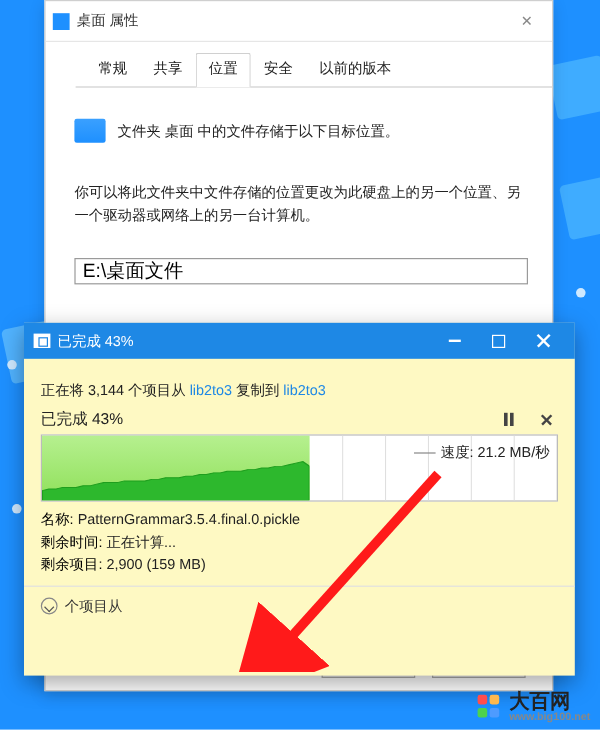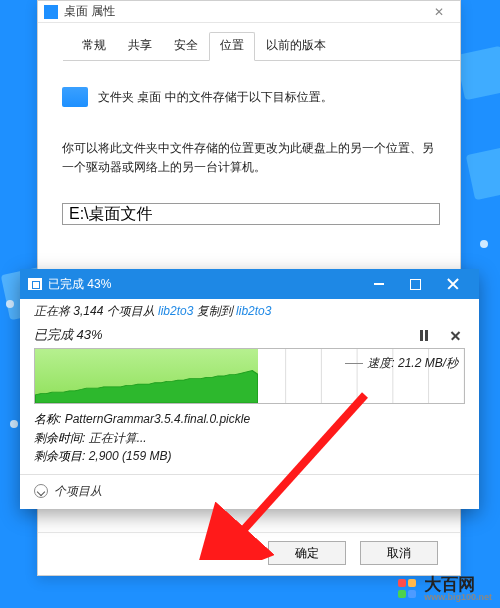--- a/index.html
+++ b/index.html
@@ -6,54 +6,54 @@
   body { margin:0; width:500px; height:608px; background:#1e90ff; overflow:hidden; position:relative; }
   .bg-shapes { position:absolute; inset:0; }
   .sq { position:absolute; width:46px; height:46px; background:#4db8ff; border-radius:4px; transform:rotate(-12deg); opacity:.7; }
   .sq.a { left:460px; top:50px; }
   .sq.b { left:470px; top:150px; }
   .sq.c { left:5px; top:270px; background:#66c2ff; }
   .dot { position:absolute; width:8px; height:8px; background:#cfe9ff; border-radius:50%; }
   .dot.a { left:6px; top:300px; } .dot.b { left:10px; top:420px; } .dot.c { left:480px; top:240px; }
 
   .win1 { position:absolute; left:37px; top:0; width:424px; height:576px; background:#fff; border:1px solid #cfcfcf; box-shadow:0 4px 12px rgba(0,0,0,.15); font-size:12px; color:#222; }
-  .w1-title { display:flex; align-items:center; height:22px; padding:0 6px; border-bottom:1px solid #e6e6e6; }
+  .w1-title { display:flex; align-items:center; height:34px; padding:0 6px; border-bottom:1px solid #e6e6e6; }
   .w1-icon { width:14px; height:14px; background:#1e90ff; margin-right:6px; }
   .w1-title-text { flex:1; color:#333; }
   .w1-close { width:30px; text-align:center; color:#888; cursor:default; }
 
   .tabs { display:flex; padding:8px 8px 0 8px; border-bottom:1px solid #d0d0d0;margin-left:25px; }
   .tab { padding:4px 10px 6px; border:1px solid transparent; color:#222; cursor:default; position:relative; top:1px; }
   .tab.active { border:1px solid #d0d0d0; border-bottom:1px solid #fff; background:#fff; border-radius:2px 2px 0 0; }
 
   .w1-body { padding:16px 20px 0 24px; color:#222; }
   .line1 { display:flex; align-items:center; margin:10px 0 32px 0; }
   .folder-ic { width:26px; height:20px; background:linear-gradient(#3aa0ff,#1e90ff); margin-right:10px; border-radius:2px; }
   .desc { line-height:1.6; margin-bottom:26px; }
   .path-box { margin-top:10px; }
   .path-input { width:100%; height:22px; border:1px solid #9a9a9a; padding:2px 6px; font-size:16px; }
 
   .w1-bottom { position:absolute; left:0; right:0; bottom:0; padding:8px 22px 10px; display:flex; justify-content:flex-end; gap:14px; border-top:1px solid #e6e6e6; }
   .wbtn { width:78px; height:24px; background:#f3f3f3; border:1px solid #adadad; font-size:12px; cursor:pointer; }
 
   
-  .win2 { position:absolute; left:20px; top:269px; width:459px; height:240px; background:#ffffff; box-shadow:0 6px 18px rgba(0,0,0,.35); font-size:12px; color:#222; }
+  .win2 { position:absolute; left:20px; top:269px; width:459px; height:294px; background:#fef9c3; box-shadow:0 6px 18px rgba(0,0,0,.35); font-size:12px; color:#222; }
   .w2-title { height:30px; background:#1e88e5; color:#fff; display:flex; align-items:center; padding:0 6px 0 8px; }
   .w2-ic { width:14px; height:12px; background:#fff; margin-right:6px; position:relative; }
   .w2-ic::before { content:""; position:absolute; right:2px; top:3px; width:6px; height:6px; border:1px solid #1e88e5; }
   .w2-title-text { flex:1; font-size:12px; }
   .w2-ctl { display:flex; }
   .ctl { width:36px; height:30px; display:flex; align-items:center; justify-content:center; color:#fff; }
   .ctl.min::before { content:""; width:10px; height:1.5px; background:#fff; }
   .ctl.max::before { content:""; width:9px; height:9px; border:1.5px solid #fff; }
   .ctl.cls { width:40px; background:transparent; position:relative; }
   .ctl.cls::before, .ctl.cls::after { content:""; position:absolute; width:14px; height:1.5px; background:#fff; }
   .ctl.cls::before { transform:rotate(45deg); } .ctl.cls::after { transform:rotate(-45deg); }
 
-  .w2-body { padding:4px 14px 6px 14px;font-style:italic; }
+  .w2-body { padding:18px 14px 6px 14px; }
   .copyline { margin-bottom:6px; }
   .copyline .lk { color:#1e88e5; }
   .progline { display:flex; align-items:center; justify-content:space-between; margin:4px 0 4px; }
   .prog-title { font-size:13px; }
   .mini-ctl { display:flex; gap:22px; color:#444; margin-right:4px; }
   .pause-ic { width:8px; height:11px; border-left:3px solid #444; border-right:3px solid #444; }
   .x-ic { position:relative; width:11px; height:11px; }
   .x-ic::before,.x-ic::after { content:""; position:absolute; left:0; top:5px; width:11px; height:1.6px; background:#444; }
   .x-ic::before { transform:rotate(45deg);} .x-ic::after { transform:rotate(-45deg);}
 
@@ -96,22 +96,22 @@
 
 <div class="win1">
   <div class="w1-title">
     <div class="w1-icon"></div>
     <div class="w1-title-text">桌面 属性</div>
     <div class="w1-close">✕</div>
   </div>
   <div class="tabs" id="tabs">
       <div class="tab">常规</div>
       <div class="tab">共享</div>
+      <div class="tab active">位置</div>
       <div class="tab">安全</div>
-      <div class="tab active">位置</div>
       <div class="tab">以前的版本</div>
     </div>
   <div class="w1-body">
     <div class="line1">
       <div class="folder-ic"></div>
       <div>文件夹 桌面 中的文件存储于以下目标位置。</div>
     </div>
     <div class="desc">你可以将此文件夹中文件存储的位置更改为此硬盘上的另一个位置、另一个驱动器或网络上的另一台计算机。</div>
     <div class="path-box">
       <input class="path-input" value="E:\桌面文件" style="">

